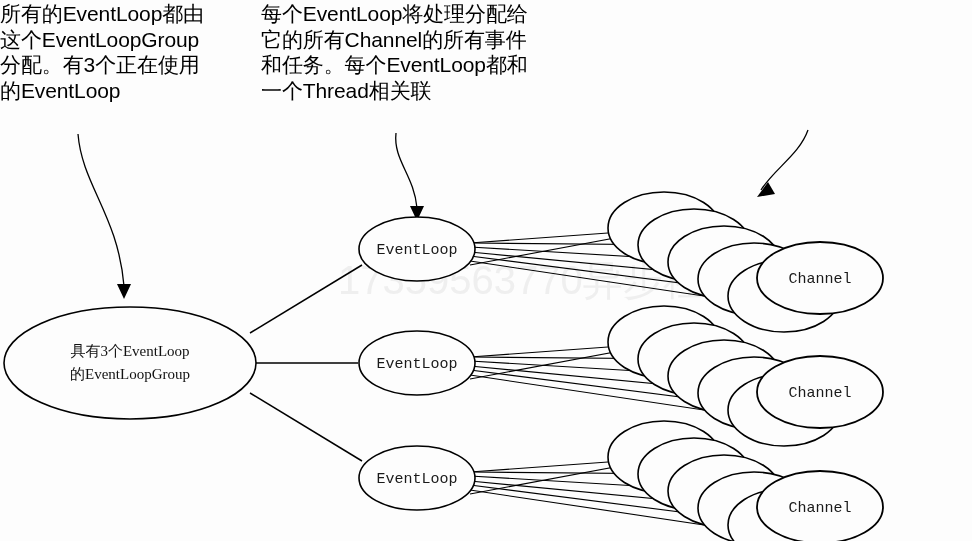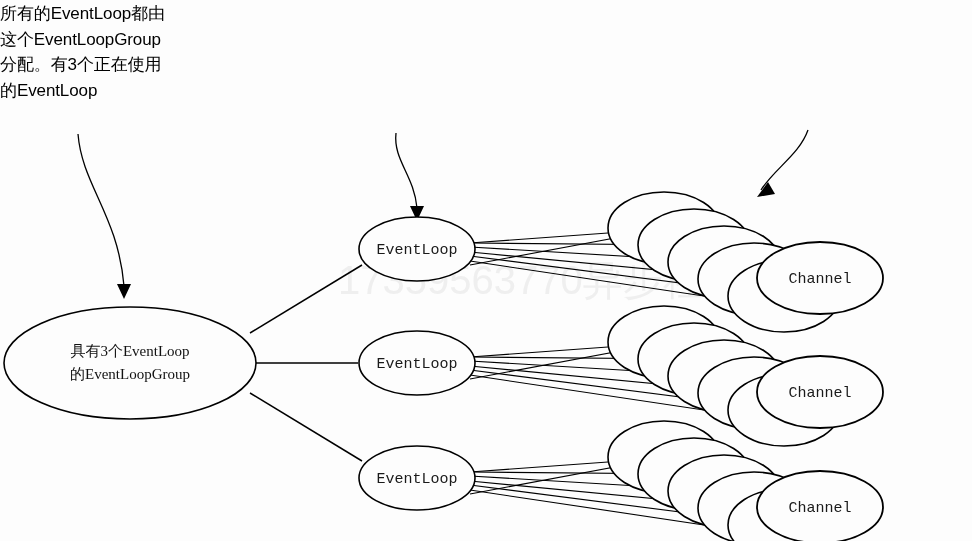--- a/index.html
+++ b/index.html
@@ -18,21 +18,21 @@
   #diagram-svg {
     position: absolute;
     left: 0;
     top: 0;
     width: 972px;
     height: 541px;
   }
   .annot {
     position: absolute;
     font-family: "Liberation Sans", sans-serif;
-    font-size: 17px;
+    font-size: 21px;
     line-height: 25.5px;
     color: #000000;
     white-space: pre-line;
     letter-spacing: -0.1px;
   }
   #annot-1 { left: 0px;   top: 1px;  width: 248px; }
   #annot-2 { left: 261px; top: 1px;  width: 340px; }
   #annot-3 { left: 627px; top: 1px;  width: 345px; }
 
   .node-label {
@@ -65,20 +65,24 @@
 </head>
 <body>
 
 <div id="page">
 
   <div class="annot" id="annot-1">所有的EventLoop都由
 这个EventLoopGroup
 分配。有3个正在使用
 的EventLoop</div>
 
+  <div class="annot" id="annot-2">每个EventLoop将处理分配给
+它的所有Channel的所有事件
+和任务。每个EventLoop都和
+一个Thread相关联</div>
 
 
   <svg id="diagram-svg" viewBox="0 0 972 541">
 
     <text class="watermark-text" x="338" y="283">17359563770异步社区</text>
 
     <g>
       <path class="arrowpath" d="M 78,134 C 82,185 118,215 124,286"></path>
       <polygon points="117,284 131,284 124,299" fill="#000000"></polygon>
     </g>

